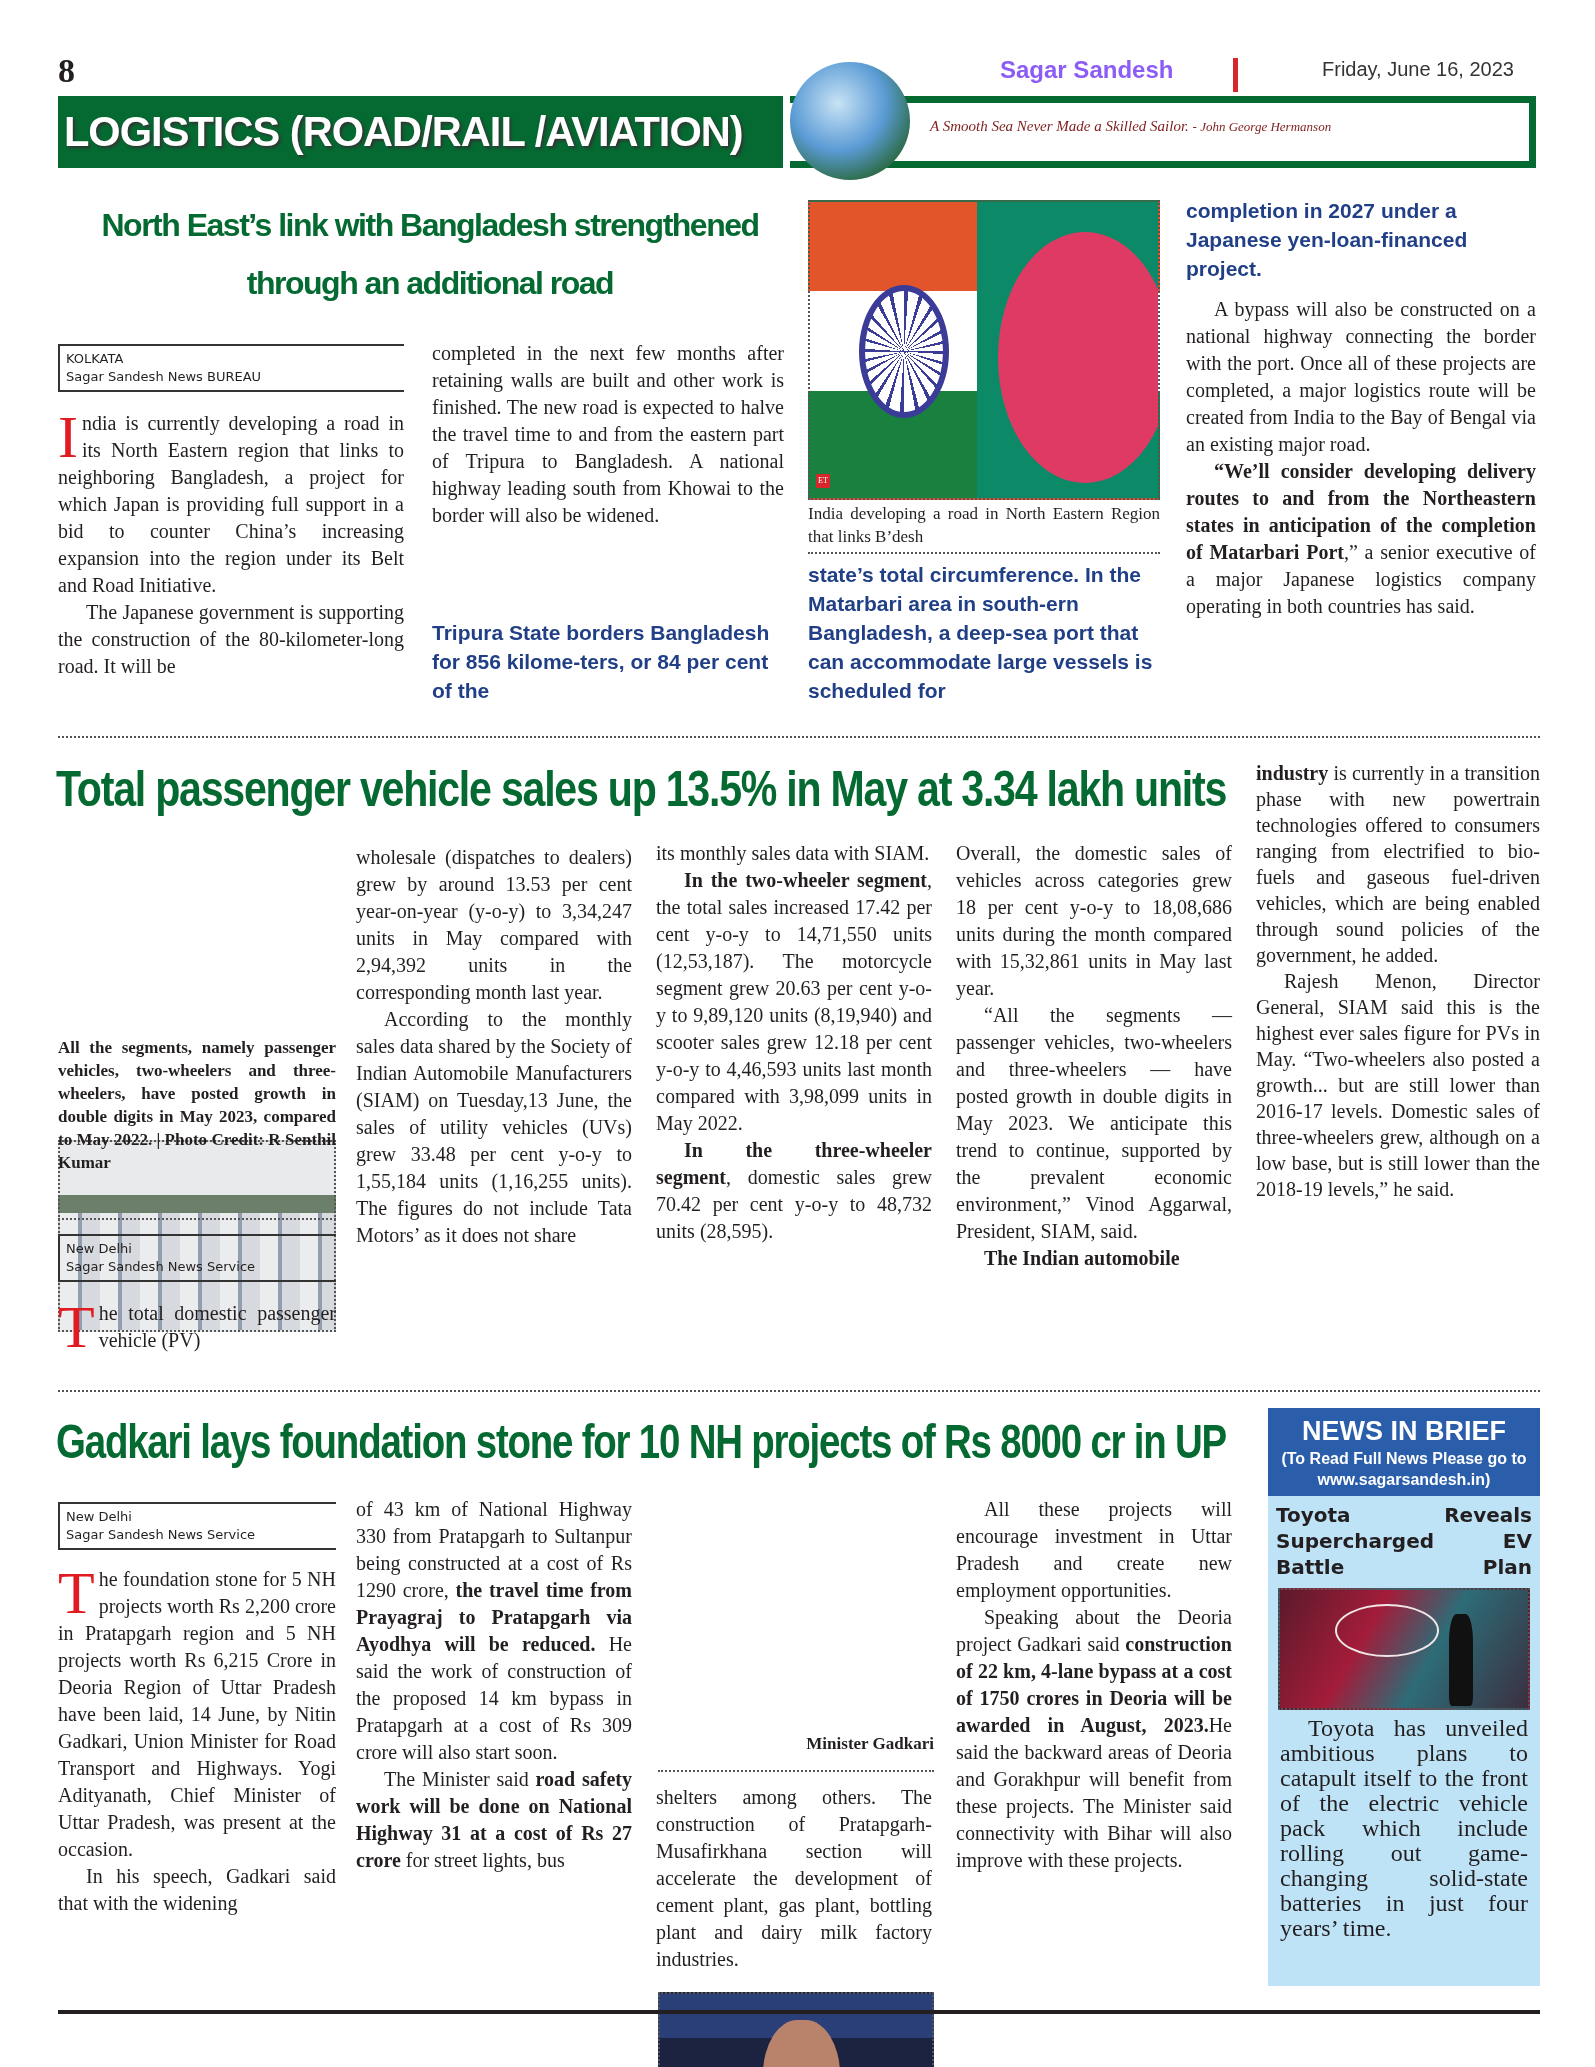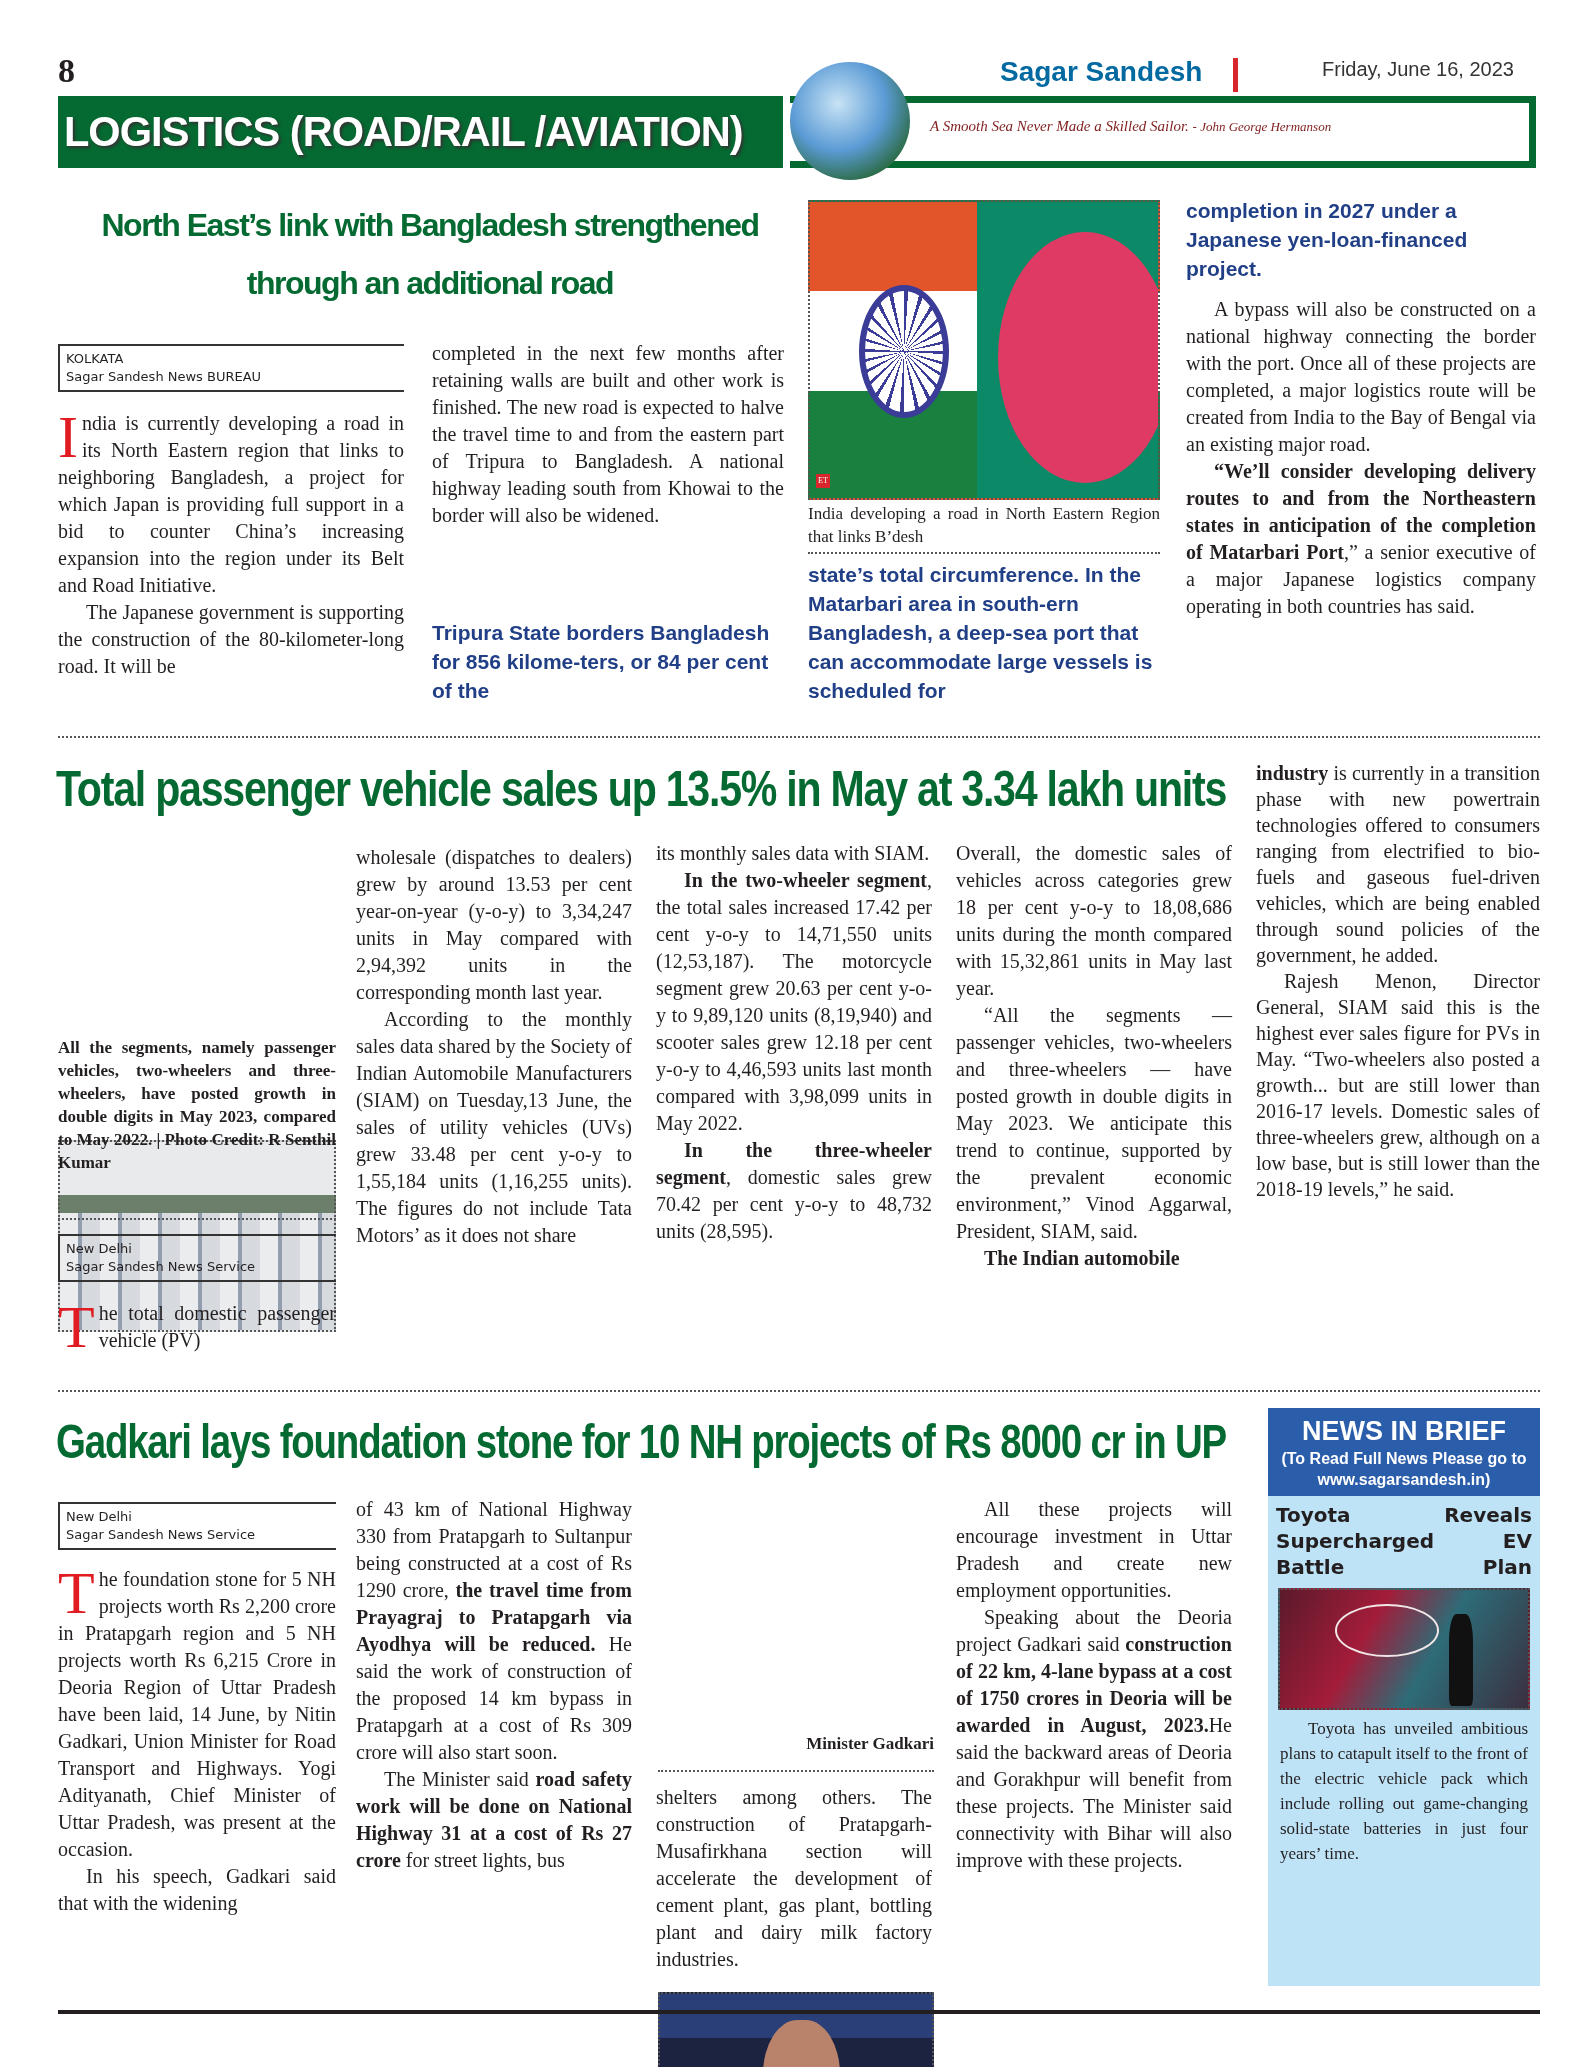--- a/index.html
+++ b/index.html
@@ -1,20 +1,20 @@
 <!DOCTYPE html>
 <html><head>
 <meta charset="utf-8">
 <style>
   * { box-sizing: border-box; margin: 0; padding: 0; }
   body { width: 1595px; height: 2067px; background: #fff; position: relative; overflow: hidden; font-family: "Liberation Serif", serif; color: #231f20; }
   .abs { position: absolute; }
   .page-num { left: 58px; top: 54px; font-family: "Liberation Serif", serif; font-weight: bold; font-size: 34px; line-height: 34px; }
   .section-bar { left: 58px; top: 96px; width: 732px; height: 72px; background: #046a31; color: #fff; font-family: "Liberation Sans", sans-serif; font-weight: bold; font-size: 42px; line-height: 72px; padding-left: 6px; letter-spacing: -1px; transform-origin: left; white-space: nowrap; overflow: hidden; text-shadow: 2px 2px 3px #333; }
-  .brand { left: 1000px; top: 56px; font-family: "Liberation Sans", sans-serif; font-weight: bold; font-size: 28px; color: #0369a1; }
+  .brand { left: 1000px; top: 56px; font-family: "Liberation Sans", sans-serif; font-weight: bold; font-size: 24px; color: #8b5cf6; }
   .brand-bar { left: 1233px; top: 58px; width: 5px; height: 34px; background: #d7262c; }
   .date { left: 1322px; top: 58px; font-family: "Liberation Sans", sans-serif; font-size: 20px; color: #333; }
   .quote-box { left: 790px; top: 96px; width: 746px; height: 72px; border: 7px solid #046a31; border-left: none; background: #fff; }
   .quote { left: 930px; top: 118px; font-family: Liberation Serif, serif; font-style: italic; font-size: 15px; color: #7f1d1d; white-space: nowrap; }
   .quote .author { font-size: 13px; }
   .globe { left: 790px; top: 62px; width: 120px; height: 118px; border-radius: 50%; background: radial-gradient(circle at 40% 35%, #c8e3f5 0%, #5b9bd5 45%, #2e6e4e 75%, #a0782c 100%); }
   .headline { font-family: "Liberation Sans", sans-serif; font-weight: bold; color: #046a31; letter-spacing: -1.5px; white-space: nowrap; }
   .h1 { left: 80px; top: 196px; width: 700px; text-align: center; font-size: 32px; line-height: 58px; white-space: normal; }
   .h2 { left: 56px; top: 760px; font-size: 50px; }
   .h3 { left: 56px; top: 1414px; font-size: 48px; }
@@ -168,18 +168,18 @@
 <div class="abs brief">
   <div class="brief-head">
     <div class="t1">NEWS IN BRIEF</div>
     <div class="t2">(To Read Full News Please go to www.sagarsandesh.in)</div>
   </div>
   <div class="brief-title">Toyota Reveals Supercharged EV Battle Plan</div>
   <div class="photo toyota-photo" style="margin:8px 10px 0;height:122px;">
     <div class="logo"></div>
     <div class="walker"></div>
   </div>
-  <div class="body" style="padding:6px 12px 0;font-size:17px;line-height:25px;">
+  <div class="body" style="padding:6px 12px 0;font-size:24px;line-height:25px;">
     <p>Toyota has unveiled ambitious plans to catapult itself to the front of the electric vehicle pack which include rolling out game-changing solid-state batteries in just four years’ time.</p>
   </div>
 </div>
 
 <div class="abs footer-rule"></div>
 
 </body></html>

